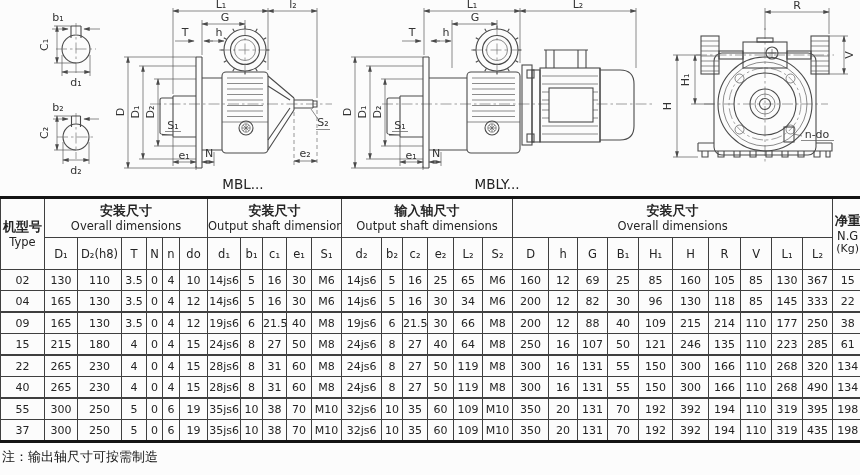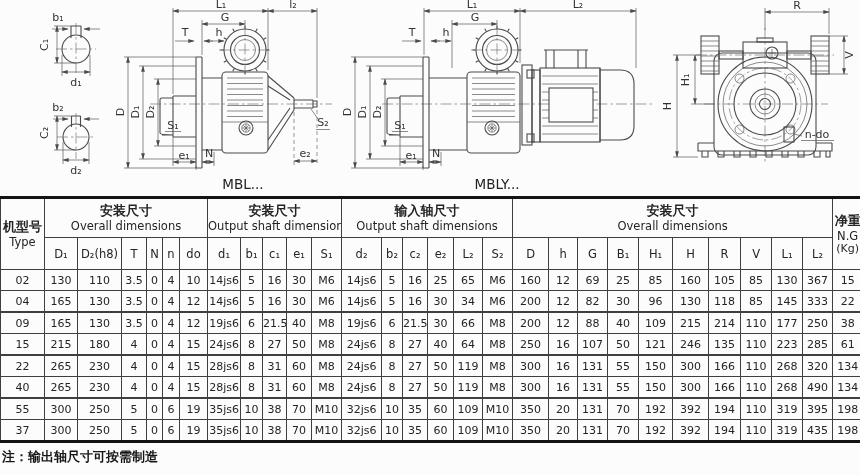--- a/index.html
+++ b/index.html
@@ -26,21 +26,21 @@
     font-size:11px;font-weight:normal;color:#242424;overflow:hidden;white-space:nowrap;
   }
   tr.grouphead th{height:38px;}
   tr.subhead th{height:31px;font-size:11.5px;}
   tbody tr td{height:20px;}
   tr.sep td{border-bottom-width:2px;}
   .cn{display:block;font-weight:bold;font-size:13px;line-height:1.3;}
   .en{display:block;font-size:11.5px;line-height:1.1;}
   .unit{display:block;font-size:11px;line-height:1.2;}
   
-  .note{font-size:13px;font-weight:bold;color:#161616;padding:5px 2px 0 2px;}
+  .note{font-size:13px;font-weight:normal;color:#161616;padding:5px 2px 0 2px;}
 </style>
 </head>
 <body>
 
 <div class="page">
 
   <svg class="drawings" viewBox="0 0 860 196">
     <defs>
       <marker id="ar" viewBox="0 0 10 6" refX="9" refY="3" markerWidth="9" markerHeight="6" orient="auto-start-reverse">
         <path d="M0,0 L10,3 L0,6 z" fill="#4a4a4a"></path>

